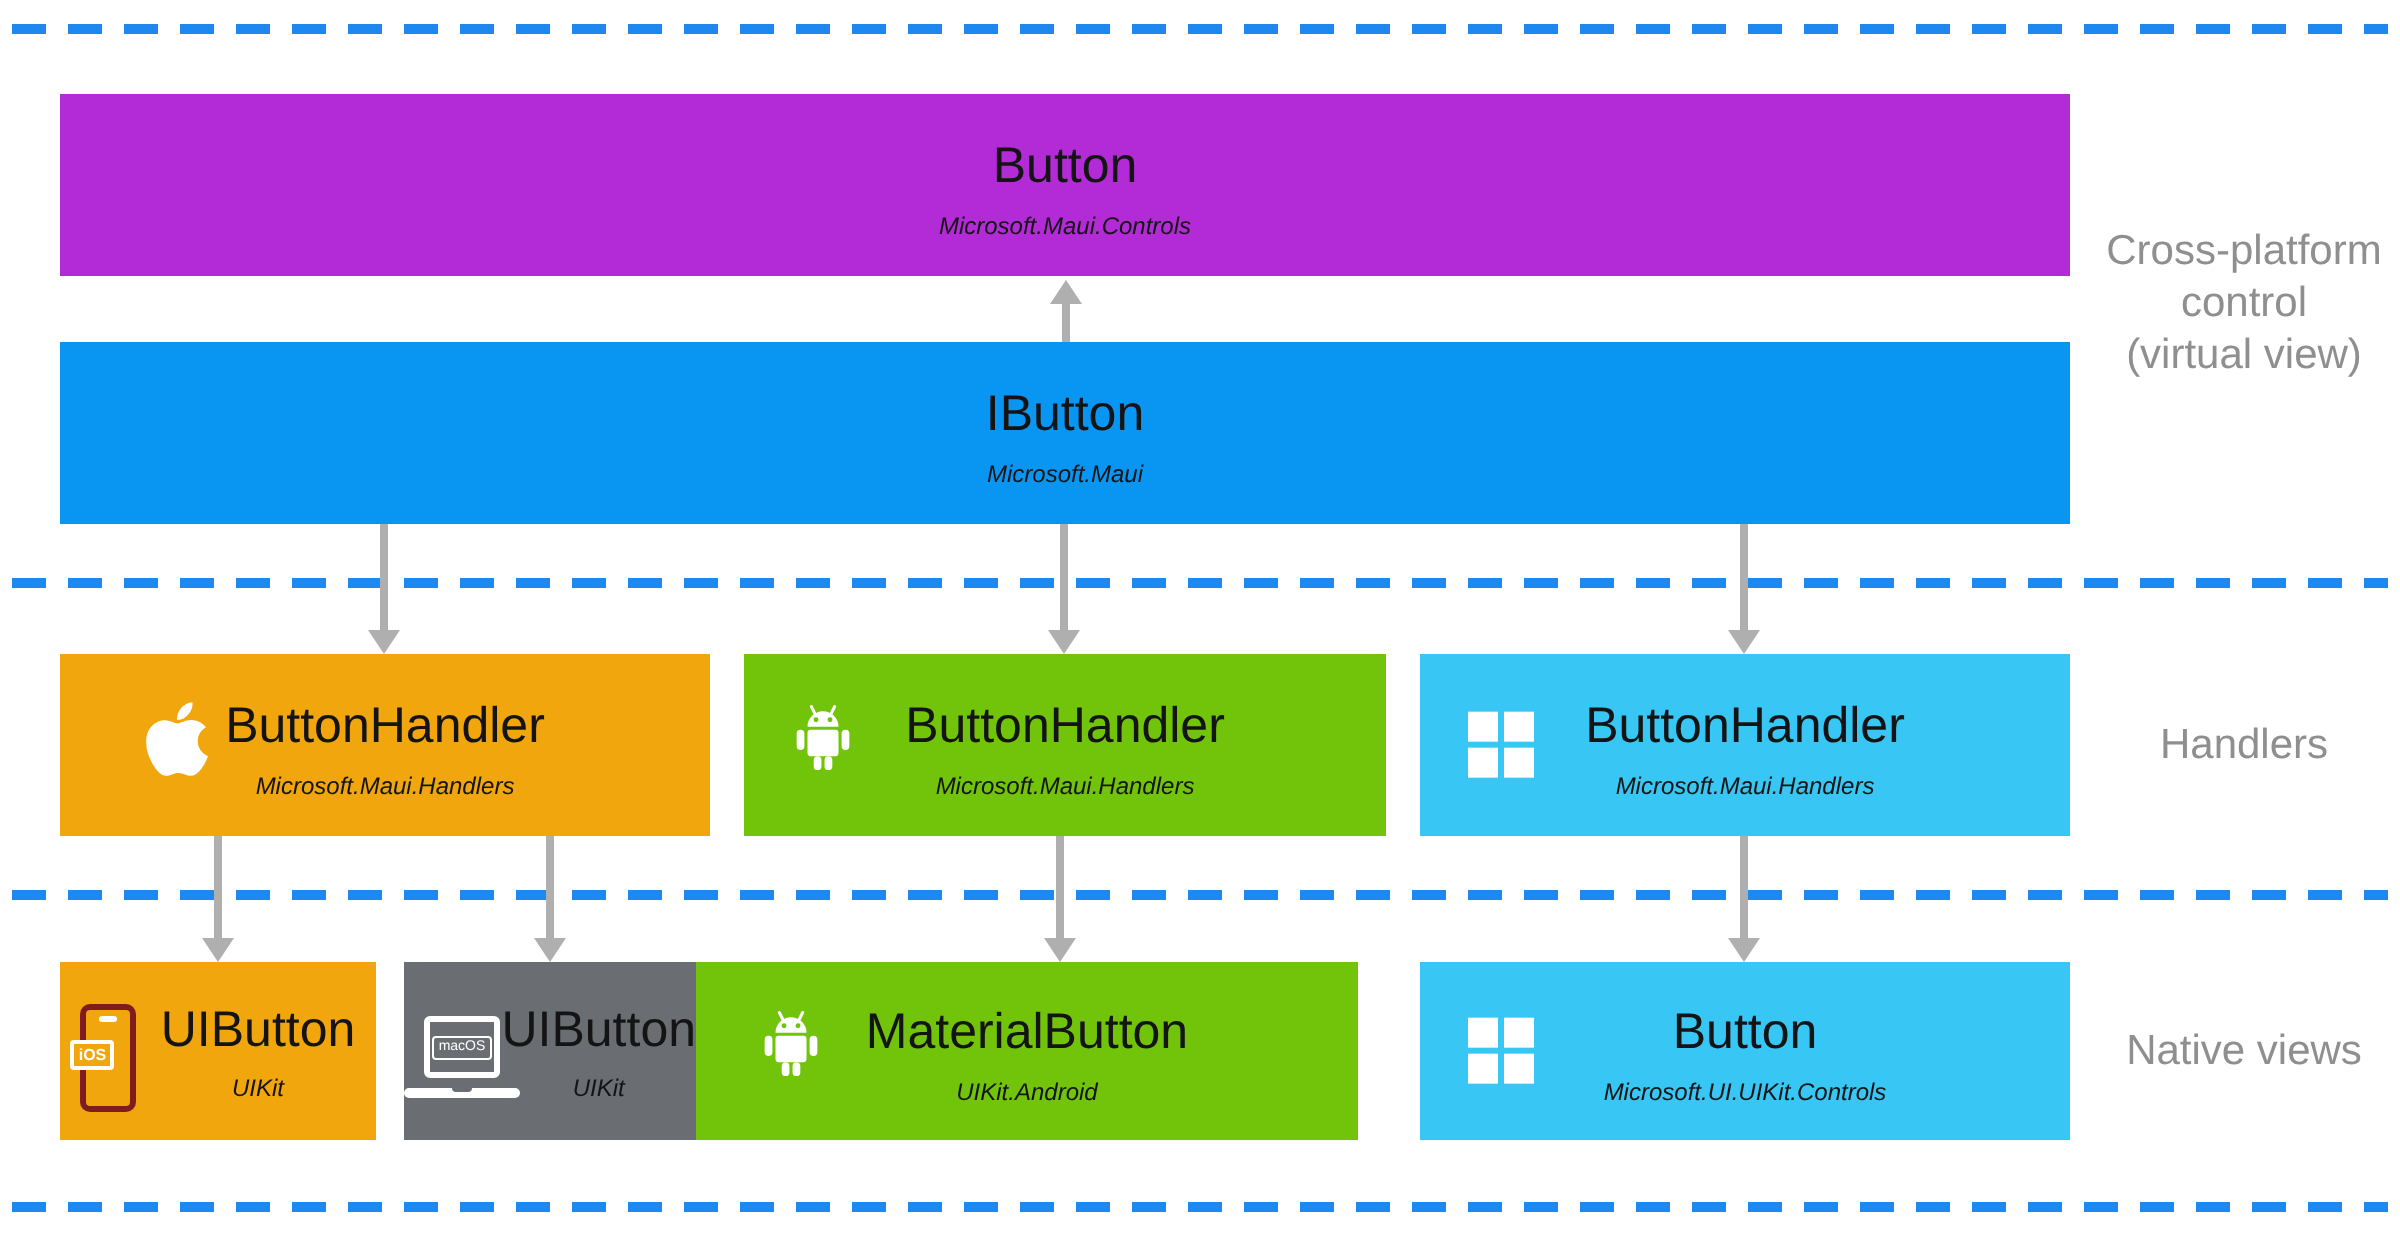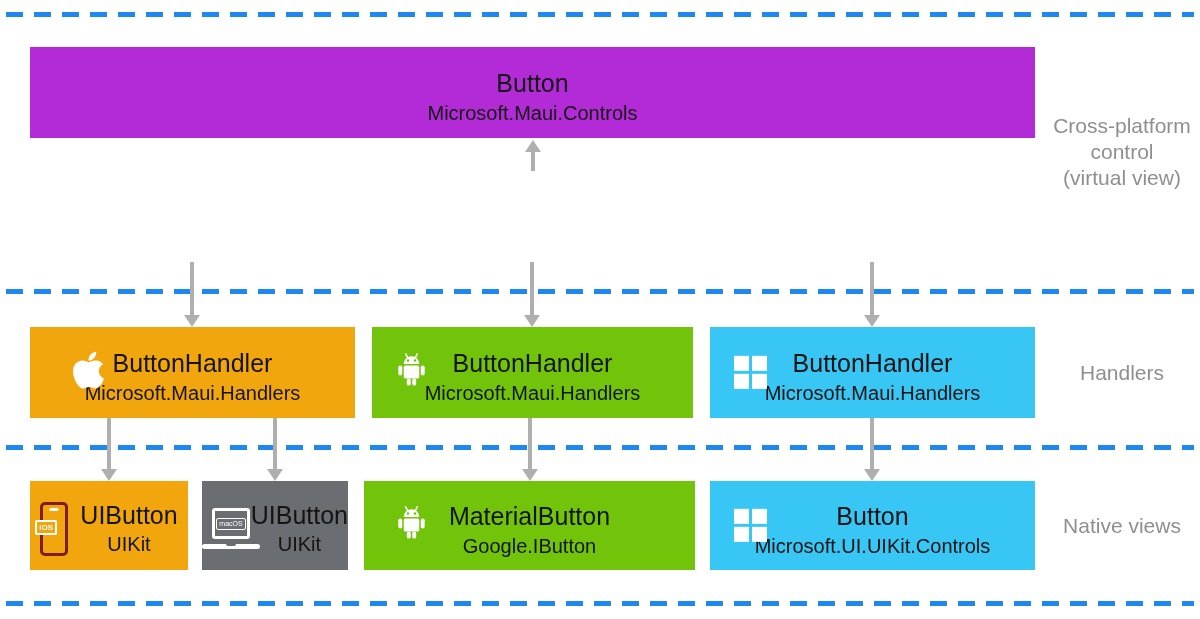--- a/index.html
+++ b/index.html
@@ -22,21 +22,21 @@
   .divider{
     position:absolute;left:6px;width:1188px;height:5px;
     background:repeating-linear-gradient(90deg,var(--divider) 0 17px,transparent 17px 28px);
   }
 
   .box{
     position:absolute;display:flex;flex-direction:column;align-items:center;
     justify-content:center;gap:12px;padding-top:8px;color:var(--ink);
   }
   .box .title{font-size:25px;line-height:21px;}
-  .box .subtitle{font-size:20px;line-height:15px;}
+  .box .subtitle{font-size:12px;line-height:15px;font-style:italic;}
 
   .bg-purple{background:var(--purple);}
   .bg-blue{background:var(--blue);}
   .bg-orange{background:var(--orange);}
   .bg-green{background:var(--green);}
   .bg-cyan{background:var(--cyan);}
   .bg-gray{background:var(--gray);}
 
   .icon-abs{position:absolute;top:50%;transform:translateY(-52%);}
 
@@ -83,20 +83,24 @@
   <div class="divider" style="top:12px"></div>
   <div class="divider" style="top:289px"></div>
   <div class="divider" style="top:445px"></div>
   <div class="divider" style="top:601px"></div>
 
   <div class="box bg-purple" style="left:30px;top:47px;width:1005px;height:91px">
     <div class="title">Button</div>
     <div class="subtitle">Microsoft.Maui.Controls</div>
   </div>
 
+  <div class="box bg-blue" style="left:30px;top:171px;width:1005px;height:91px">
+    <div class="title">IButton</div>
+    <div class="subtitle">Microsoft.Maui</div>
+  </div>
 
   <div class="box bg-orange" style="left:30px;top:327px;width:325px;height:91px">
     <span class="icon-abs" style="left:42px">
       <svg viewBox="0 0 384 512" width="33" height="42">
           <path fill="#fff" d="M318.7 268.7c-.2-36.7 16.4-64.4 50-84.8-18.8-26.9-47.2-41.7-84.7-44.6-35.5-2.8-74.3 20.7-88.5 20.7-15 0-49.4-19.7-76.4-19.7C63.3 140.3 4 184.8 4 273.5q0 39.3 14.4 81.2c12.8 36.7 59 126.7 107.2 125.2 25.2-.6 43-17.9 75.8-17.9 31.8 0 48.3 17.9 76.4 17.9 48.6-.7 90.4-82.5 102.6-119.3-65.2-30.7-61.7-90-61.7-91.9zm-56.6-164.2c27.3-32.4 24.8-61.9 24-72.5-24.1 1.4-52 16.4-67.9 34.9-17.5 19.8-27.8 44.3-25.6 71.9 26.1 2 49.9-11.4 69.5-34.3z"></path>
         </svg>
     </span>
     <div class="title">ButtonHandler</div>
     <div class="subtitle">Microsoft.Maui.Handlers</div>
   </div>
@@ -153,41 +157,41 @@
       </span>
       <span class="laptop-base"></span>
       <span class="laptop-notch"></span>
     </span>
     <span class="txt">
       <div class="title">UIButton</div>
       <div class="subtitle">UIKit</div>
     </span>
   </div>
 
-  <div class="box bg-green" style="left:364px;top:481px;width:331px;height:89px">
+  <div class="box bg-green" style="left:348px;top:481px;width:331px;height:89px">
     <span class="icon-abs" style="left:32px">
       <svg viewBox="0 0 40 48" width="31" height="42">
         <g fill="#fff">
           <rect x="3" y="18" width="5" height="13" rx="2.5"></rect>
           <rect x="32" y="18" width="5" height="13" rx="2.5"></rect>
           <path d="M10 16 a10 10 0 0 1 20 0 z"></path>
           <rect x="10" y="18" width="20" height="17" rx="2"></rect>
           <rect x="14" y="35" width="5" height="9" rx="2.5"></rect>
           <rect x="21" y="35" width="5" height="9" rx="2.5"></rect>
         </g>
         <g stroke="#fff" stroke-width="2" stroke-linecap="round">
           <line x1="12.5" y1="3" x2="15" y2="8"></line>
             <line x1="27.5" y1="3" x2="25" y2="8"></line>
         </g>
         <circle cx="15.5" cy="11.5" r="1.6" class="eye"></circle>
         <circle cx="24.5" cy="11.5" r="1.6" class="eye"></circle>
       </svg>
     </span>
     <div class="title">MaterialButton</div>
-    <div class="subtitle">Google.IButton</div>
+    <div class="subtitle">UIKit.Android</div>
   </div>
 
   <div class="box bg-cyan" style="left:710px;top:481px;width:325px;height:89px">
     <span class="icon-abs win" style="left:24px">
       <div></div>
         <div></div>
         <div></div>
         <div></div>
     </span>
     <div class="title">Button</div>

